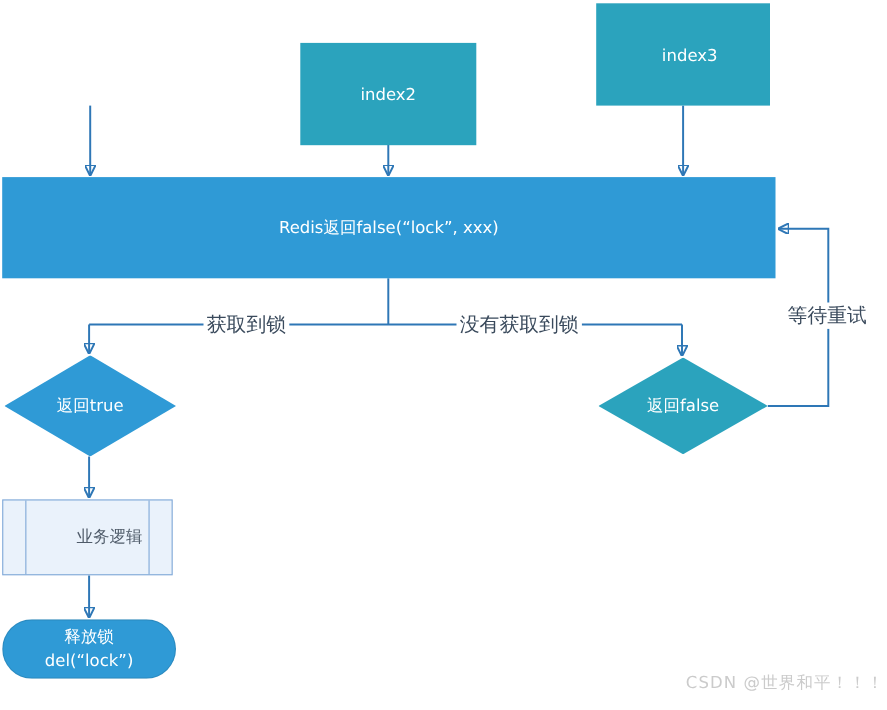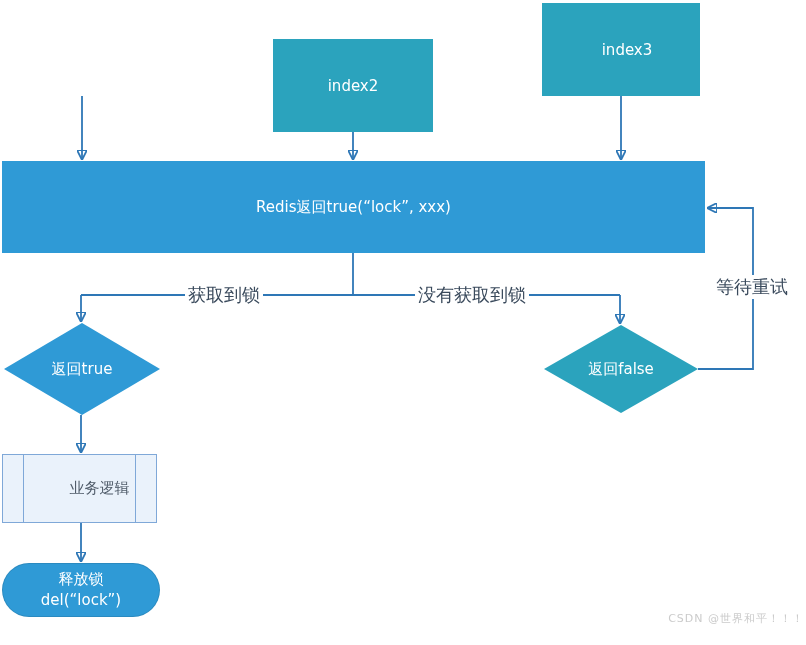--- a/index.html
+++ b/index.html
@@ -99,21 +99,21 @@
     text-shadow: 0 0 2px #fff;
   }
   #l-acquired     { left: 224px; top: 295px; }
   #l-not-acquired { left: 472px; top: 295px; }
   #l-retry        { left: 752px; top: 287px; }
   .watermark {
     position: absolute;
     right: 2px;
     top: 611px;
     color: var(--watermark_text);
-    font-size: 11px;
+    font-size: 15px;
     letter-spacing: 1px;
     white-space: nowrap;
     z-index: 3;
   }
 </style>
 </head>
 <body>
 
 <div class="canvas">
 
@@ -137,21 +137,21 @@
 
   <div class="node teal-box" id="n-index2">
     <span>index2</span>
   </div>
   <div class="node teal-box" id="n-index3">
     <span>index3</span>
   </div>
 
   <div class="node blue-box" id="n-redis">
     <span>Redis</span>
-    <span>返回true(“lock”, xxx)</span>
+    <span>返回false(“lock”, xxx)</span>
   </div>
 
   <div class="node blue-box diamond" id="n-true">
     <span>返回true</span>
   </div>
   <div class="node teal-box diamond" id="n-false">
     <span>返回false</span>
   </div>
 
   <div class="node" id="n-process">

